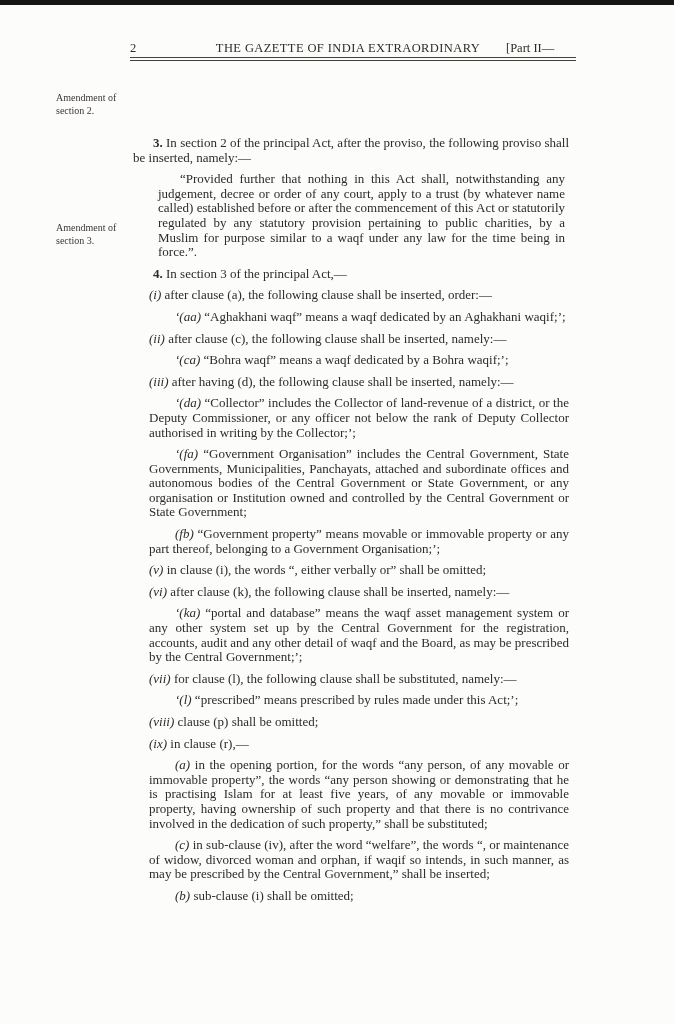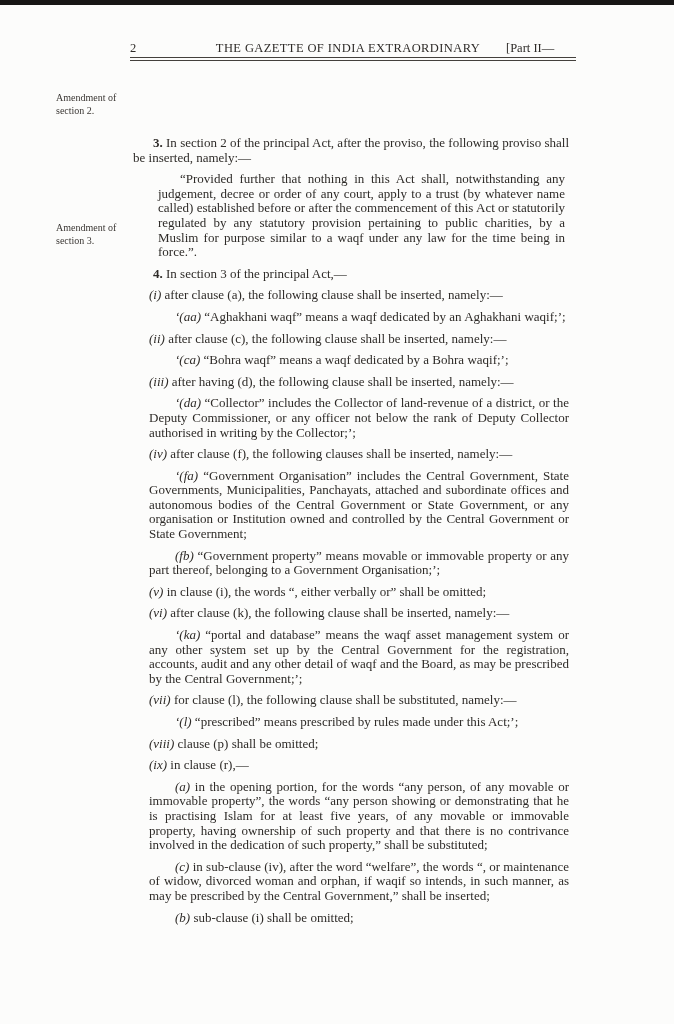--- a/index.html
+++ b/index.html
@@ -81,21 +81,21 @@
       <span>“Provided further that nothing in this Act shall, notwithstanding any judgement, decree or order of any court, apply to a trust (by whatever name called) established before or after the commencement of this Act or statutorily regulated by any statutory provision pertaining to public charities, by a Muslim for purpose similar to a waqf under any law for the time being in force.”.</span>
     </p>
 
     <p class="p p0">
       <span class="mk-b">4.</span>
       <span>In section 3 of the principal Act,—</span>
     </p>
 
     <p class="p item1">
       <span class="mk-i">(i)</span>
-      <span>after clause (a), the following clause shall be inserted, namely:—</span>
+      <span>after clause (a), the following clause shall be inserted, order:—</span>
     </p>
 
     <p class="p clause2">
       <span class="mk-i">‘(aa)</span>
       <span>“Aghakhani waqf” means a waqf dedicated by an Aghakhani waqif;’;</span>
     </p>
 
     <p class="p item1">
       <span class="mk-i">(ii)</span>
       <span>after clause (c), the following clause shall be inserted, namely:—</span>
@@ -109,24 +109,20 @@
     <p class="p item1">
       <span class="mk-i">(iii)</span>
       <span>after having (d), the following clause shall be inserted, namely:—</span>
     </p>
 
     <p class="p clause2">
       <span class="mk-i">‘(da)</span>
       <span>“Collector” includes the Collector of land-revenue of a district, or the Deputy Commissioner, or any officer not below the rank of Deputy Collector authorised in writing by the Collector;’;</span>
     </p>
 
-    <p class="p item1">
-      <span class="mk-i">(iv)</span>
-      <span>after clause (f), the following clauses shall be inserted, namely:—</span>
-    </p>
 
     <p class="p clause2">
       <span class="mk-i">‘(fa)</span>
       <span>“Government Organisation” includes the Central Government, State Governments, Municipalities, Panchayats, attached and subordinate offices and autonomous bodies of the Central Government or State Government, or any organisation or Institution owned and controlled by the Central Government or State Government;</span>
     </p>
 
     <p class="p clause2">
       <span class="mk-i">(fb)</span>
       <span>“Government property” means movable or immovable property or any part thereof, belonging to a Government Organisation;’;</span>
     </p>

